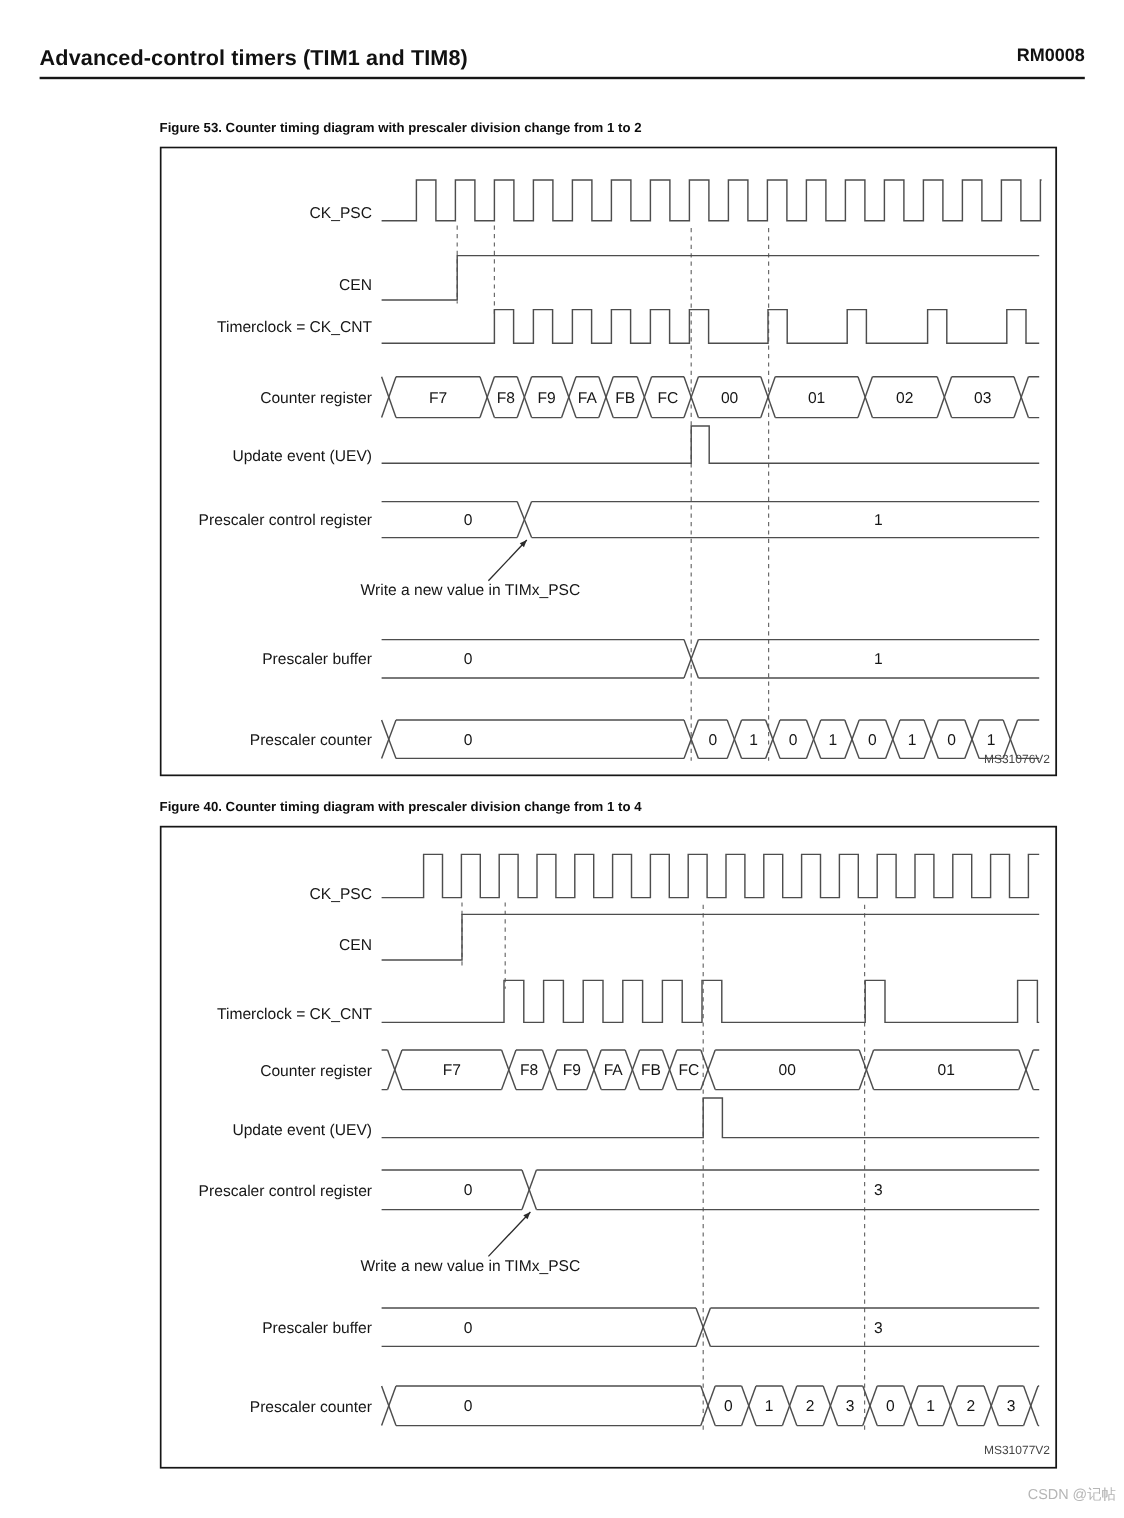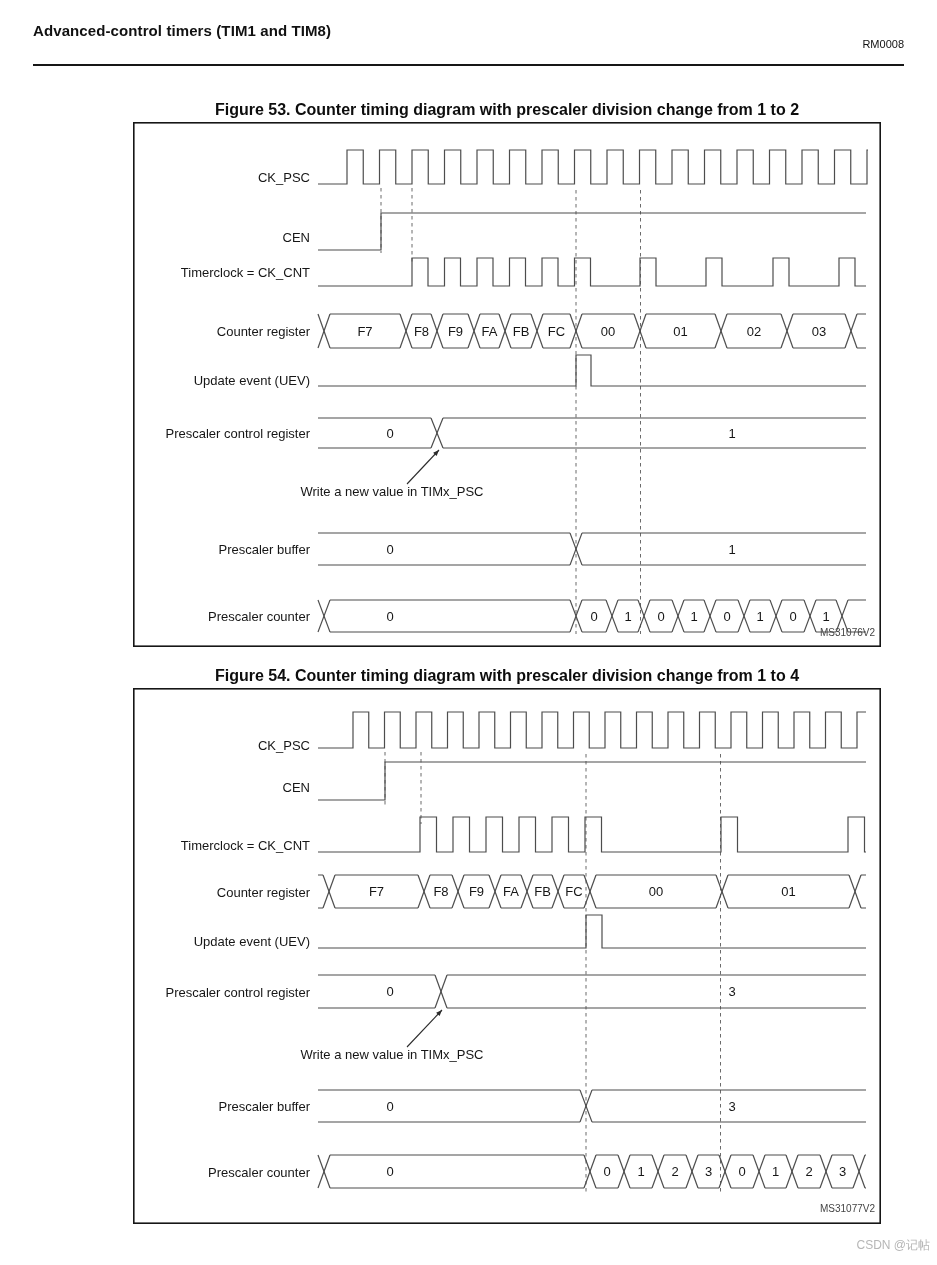--- a/index.html
+++ b/index.html
@@ -1,22 +1,22 @@
 <!DOCTYPE html>
 <html><head>
 <meta charset="utf-8">
 <style>
   html,body{margin:0;padding:0;background:#ffffff;}
   body{width:937px;height:1265px;position:relative;overflow:hidden;
        font-family:"Liberation Sans",sans-serif;color:#111;}
-  .hdr-left{position:absolute;left:33px;top:22px;font-size:15px;font-weight:bold;letter-spacing:.1px;}
-  .hdr-right{position:absolute;right:33px;top:38px;font-size:11px;font-weight:normal;}
+  .hdr-left{position:absolute;left:33px;top:38px;font-size:18px;font-weight:bold;letter-spacing:.1px;}
+  .hdr-right{position:absolute;right:33px;top:38px;font-size:15px;font-weight:bold;}
   .hdr-rule{position:absolute;left:33px;right:33px;top:64px;height:2px;background:#161616;}
-  .fig-title{position:absolute;left:133px;width:748px;text-align:center;
-             font-size:16px;font-weight:bold;color:#0d0d0d;}
+  .fig-title{position:absolute;left:133px;width:748px;
+             font-size:11px;font-weight:bold;color:#0d0d0d;}
   #title-53{top:101px;}
   #title-54{top:667px;}
   .fig-svg{position:absolute;left:133px;}
   #fig-53{top:122px;}
   #fig-54{top:688px;}
   .watermark{position:absolute;right:7px;top:1237px;font-size:12px;color:#b6b6b6;}
   svg text{font-family:"Liberation Sans",sans-serif;font-size:13px;fill:#161616;}
   svg text.tag{font-size:10px;fill:#454545;}
   svg path.wave, svg line.xl{stroke:#4d4d4d;stroke-width:1.2;fill:none;}
   svg line.dash{stroke:#6b6b6b;stroke-width:1;stroke-dasharray:3.5 3.5;}
@@ -25,21 +25,21 @@
   svg polygon.arrow-head{fill:#2b2b2b;stroke:none;}
 </style>
 </head>
 <body>
 
 <div class="hdr-left">Advanced-control timers (TIM1 and TIM8)</div>
 <div class="hdr-right">RM0008</div>
 <div class="hdr-rule"></div>
 
 <div class="fig-title" id="title-53">Figure 53. Counter timing diagram with prescaler division change from 1 to 2</div>
-<div class="fig-title" id="title-54">Figure 54. Counter timing diagram with prescaler division change from 1 to 4</div>
+<div class="fig-title" id="title-54">Figure 40. Counter timing diagram with prescaler division change from 1 to 4</div>
 
 <div id="fig-53" class="fig-svg"><svg viewBox="0 0 748 525" width="748" height="525">
       <g>
         <line x1="248" y1="66" x2="248" y2="131" class="dash"></line>
         <line x1="279" y1="66" x2="279" y2="142" class="dash"></line>
         <line x1="443" y1="68" x2="443" y2="512" class="dash"></line>
         <line x1="507.5" y1="68" x2="507.5" y2="512" class="dash"></line>
       </g>
       <g>
         <path d="M185 62 L214 62 L214 28 L230.25 28 L230.25 62 L246.5 62 L246.5 28 L262.75 28 L262.75 62 L279 62 L279 28 L295.25 28 L295.25 62 L311.5 62 L311.5 28 L327.75 28 L327.75 62 L344 62 L344 28 L360.25 28 L360.25 62 L376.5 62 L376.5 28 L392.75 28 L392.75 62 L409 62 L409 28 L425.25 28 L425.25 62 L441.5 62 L441.5 28 L457.75 28 L457.75 62 L474 62 L474 28 L490.25 28 L490.25 62 L506.5 62 L506.5 28 L522.75 28 L522.75 62 L539 62 L539 28 L555.25 28 L555.25 62 L571.5 62 L571.5 28 L587.75 28 L587.75 62 L604 62 L604 28 L620.25 28 L620.25 62 L636.5 62 L636.5 28 L652.75 28 L652.75 62 L669 62 L669 28 L685.25 28 L685.25 62 L701.5 62 L701.5 28 L717.75 28 L717.75 62 L734 62 L734 28 L735 28" class="wave"></path>

